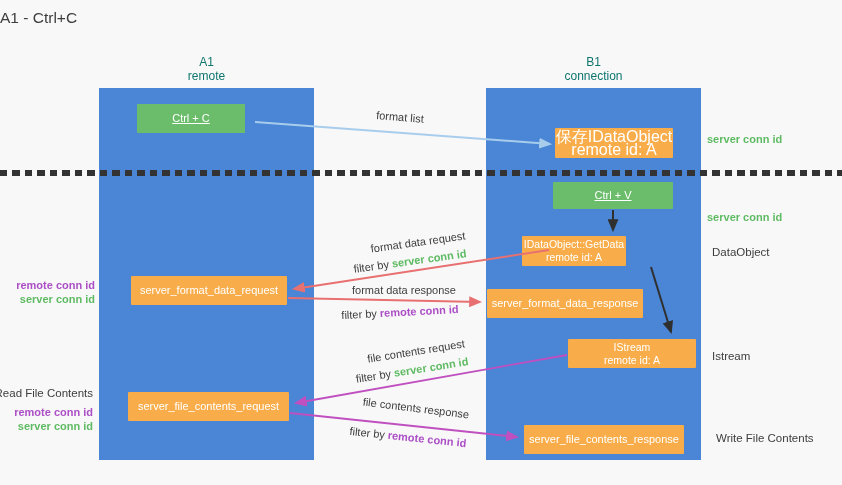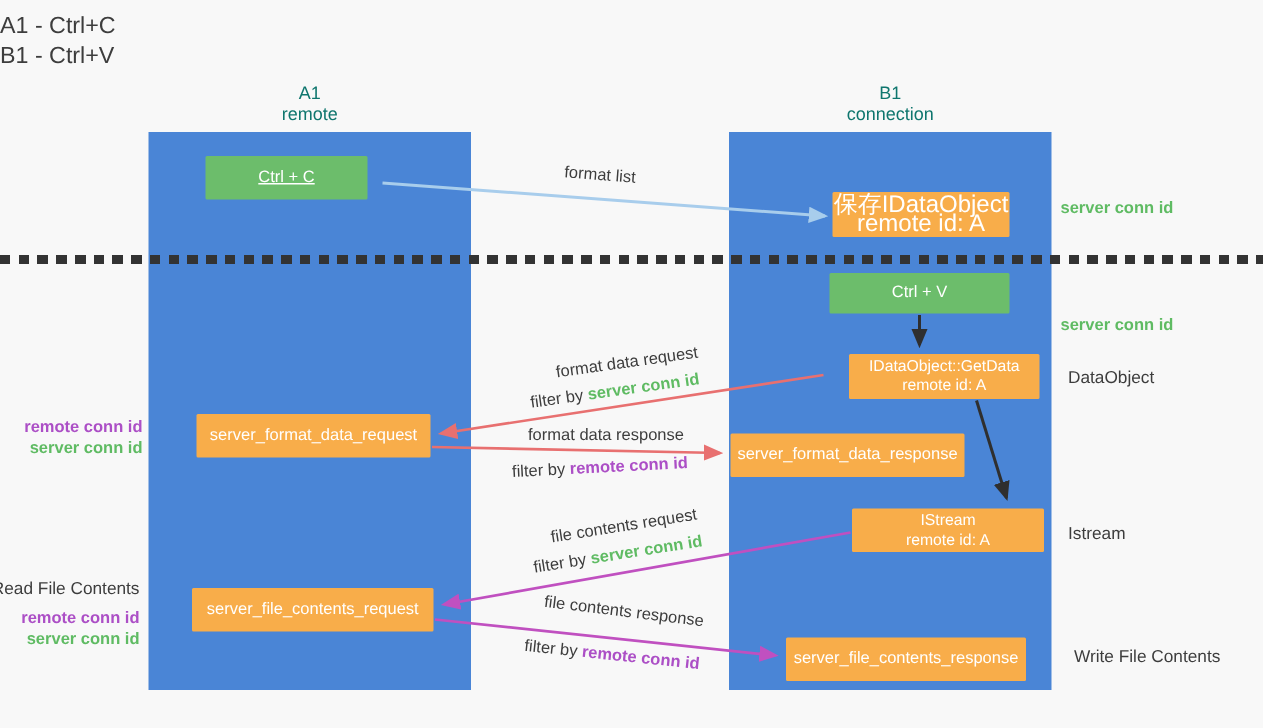--- a/index.html
+++ b/index.html
@@ -32,21 +32,20 @@
   .left-stack .s{color:#5fbb63;}
   .ctr{transform:translate(-50%,-50%);}
 </style>
 </head>
 <body>
 
 <div id="canvas">
 
   <div class="title">
     <div>A1 - Ctrl+C</div>
-    <div>B1 - Ctrl+V</div>
   </div>
 
   <div class="lane-header" style="left:99px;width:215px;top:55px;">
     <div>A1</div>
     <div>remote</div>
   </div>
   <div class="lane-header" style="left:486px;width:215px;top:55px;">
     <div>B1</div>
     <div>connection</div>
   </div>
@@ -58,25 +57,25 @@
 
   <div class="node green" style="left:137px;top:104px;width:108px;height:29px;text-decoration:underline;">
     <span>Ctrl + C</span>
   </div>
 
   <div class="node orange" style="left:555px;top:128px;width:118px;height:30px;font-size:16px;">
     <span>保存IDataObject</span>
     <span>remote id: A</span>
   </div>
 
-  <div class="node green" style="left:553px;top:182px;width:120px;height:27px;">
+  <div class="node green" style="left:553px;top:182px;width:120px;height:27px;text-decoration:underline;">
     <span>Ctrl + V</span>
   </div>
 
-  <div class="node orange" style="left:566px;top:236px;width:127px;height:30px;font-size:10.5px;">
+  <div class="node orange" style="left:522px;top:236px;width:104px;height:30px;font-size:10.5px;">
     <span>IDataObject::GetData</span>
     <span>remote id: A</span>
   </div>
 
   <div class="node orange" style="left:131px;top:276px;width:156px;height:29px;text-align:right;">
     <span>server_format_data_request</span>
   </div>
 
   <div class="node orange" style="left:487px;top:289px;width:156px;height:29px;">
     <span>server_format_data_response</span>

